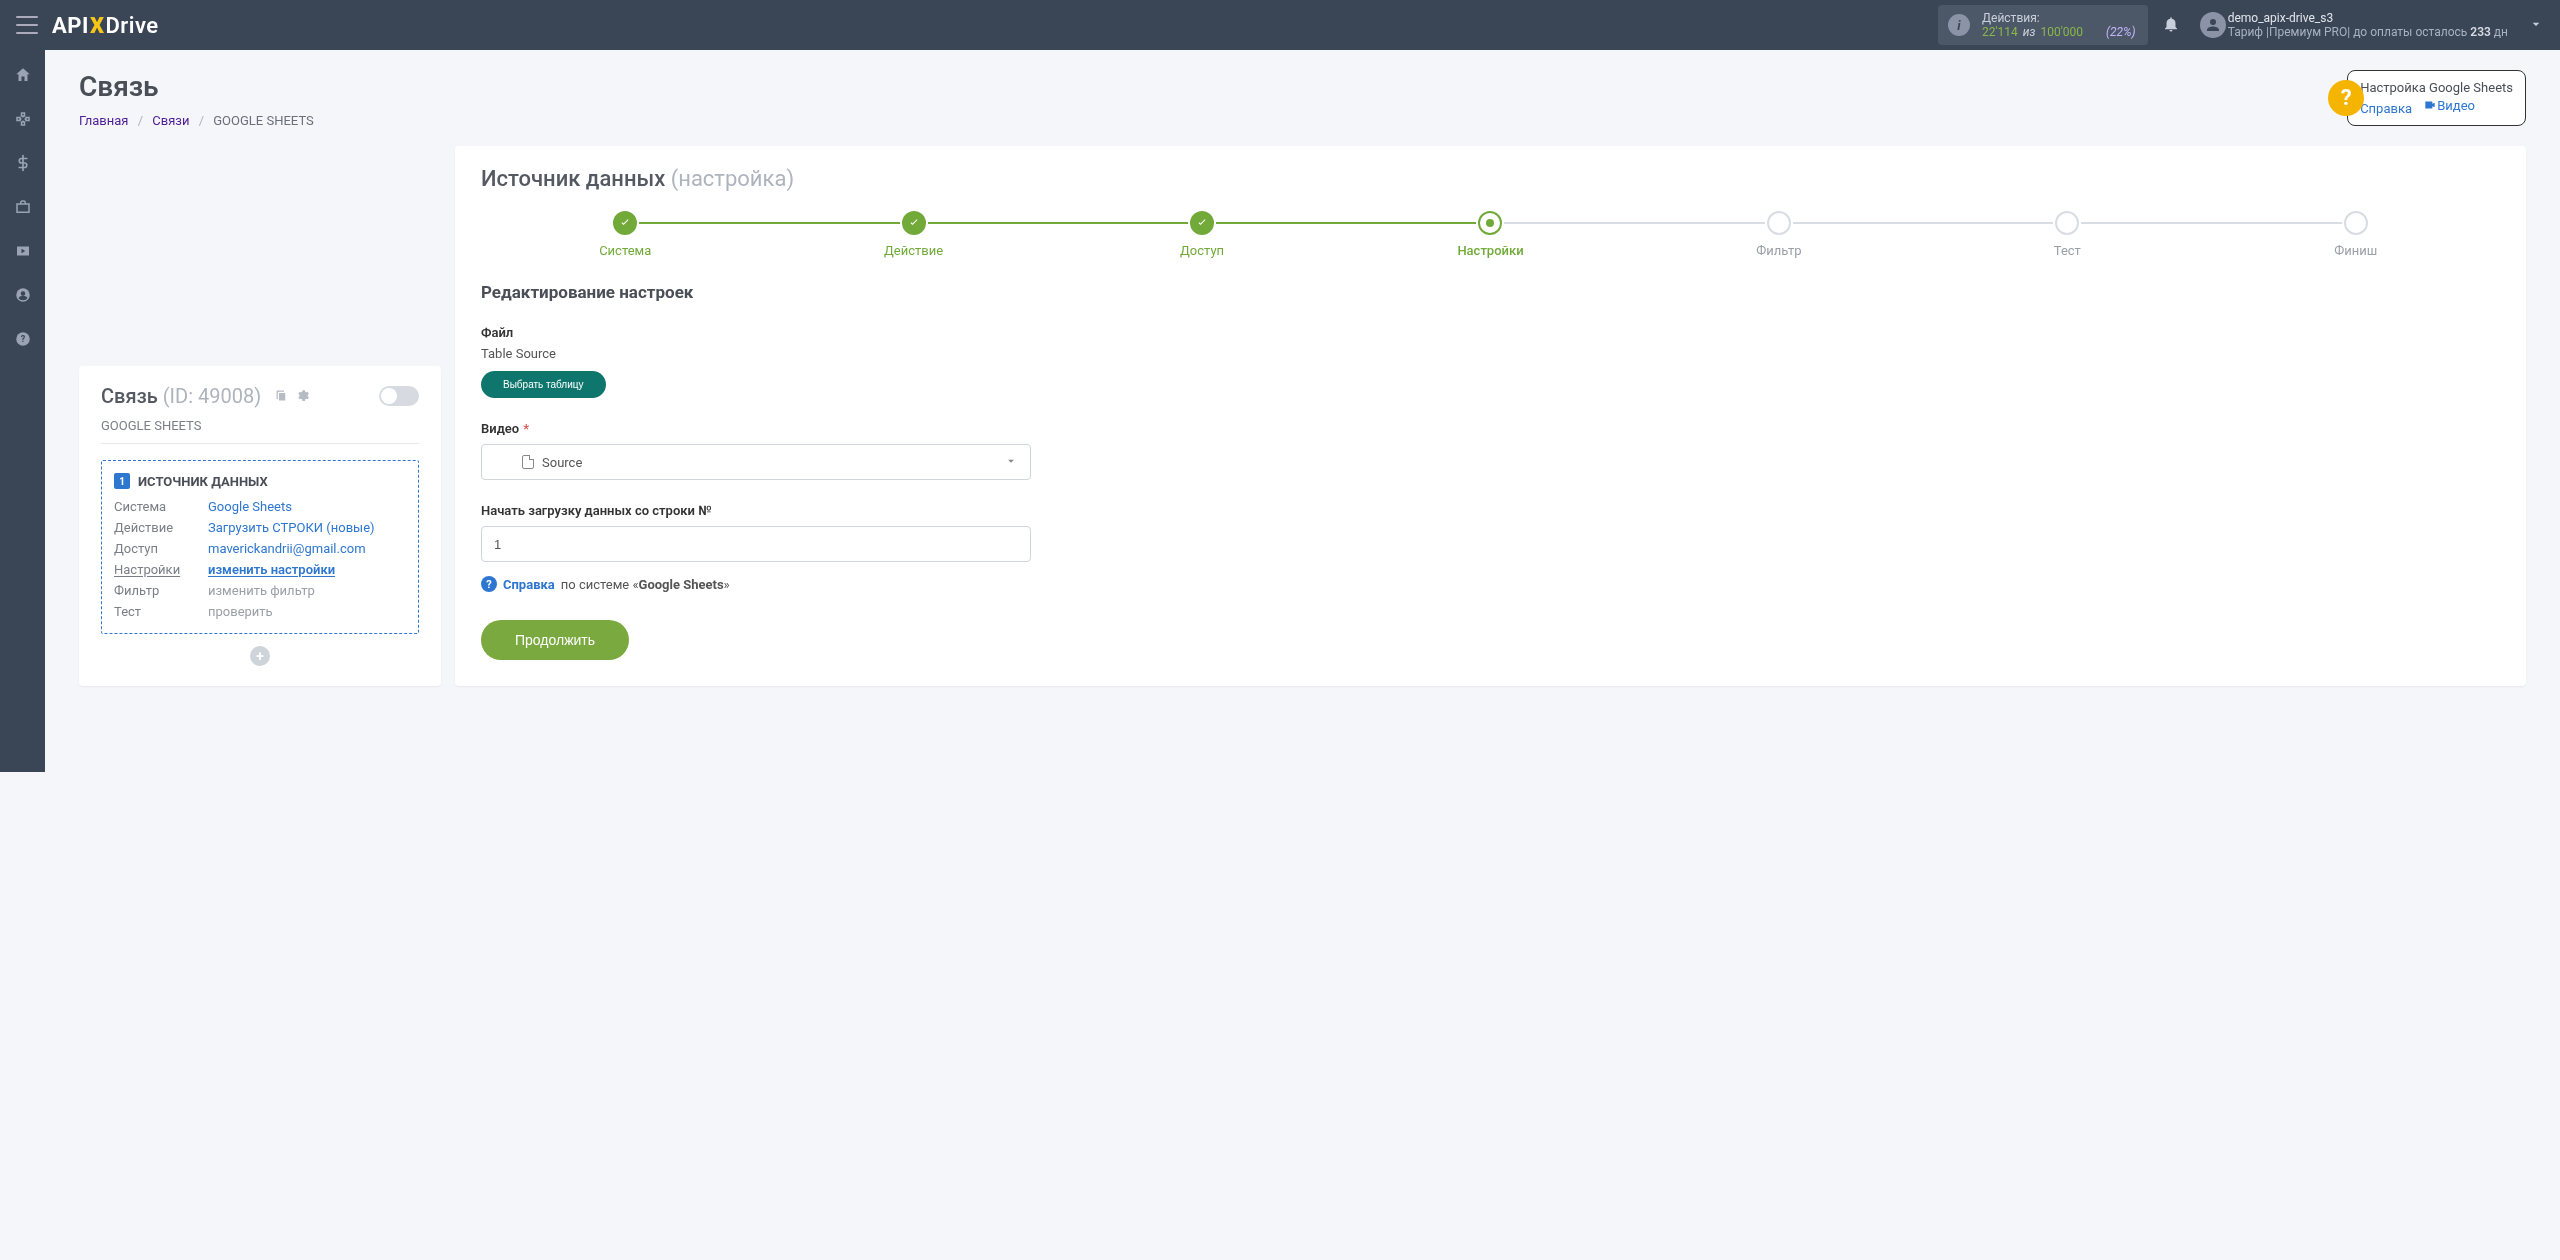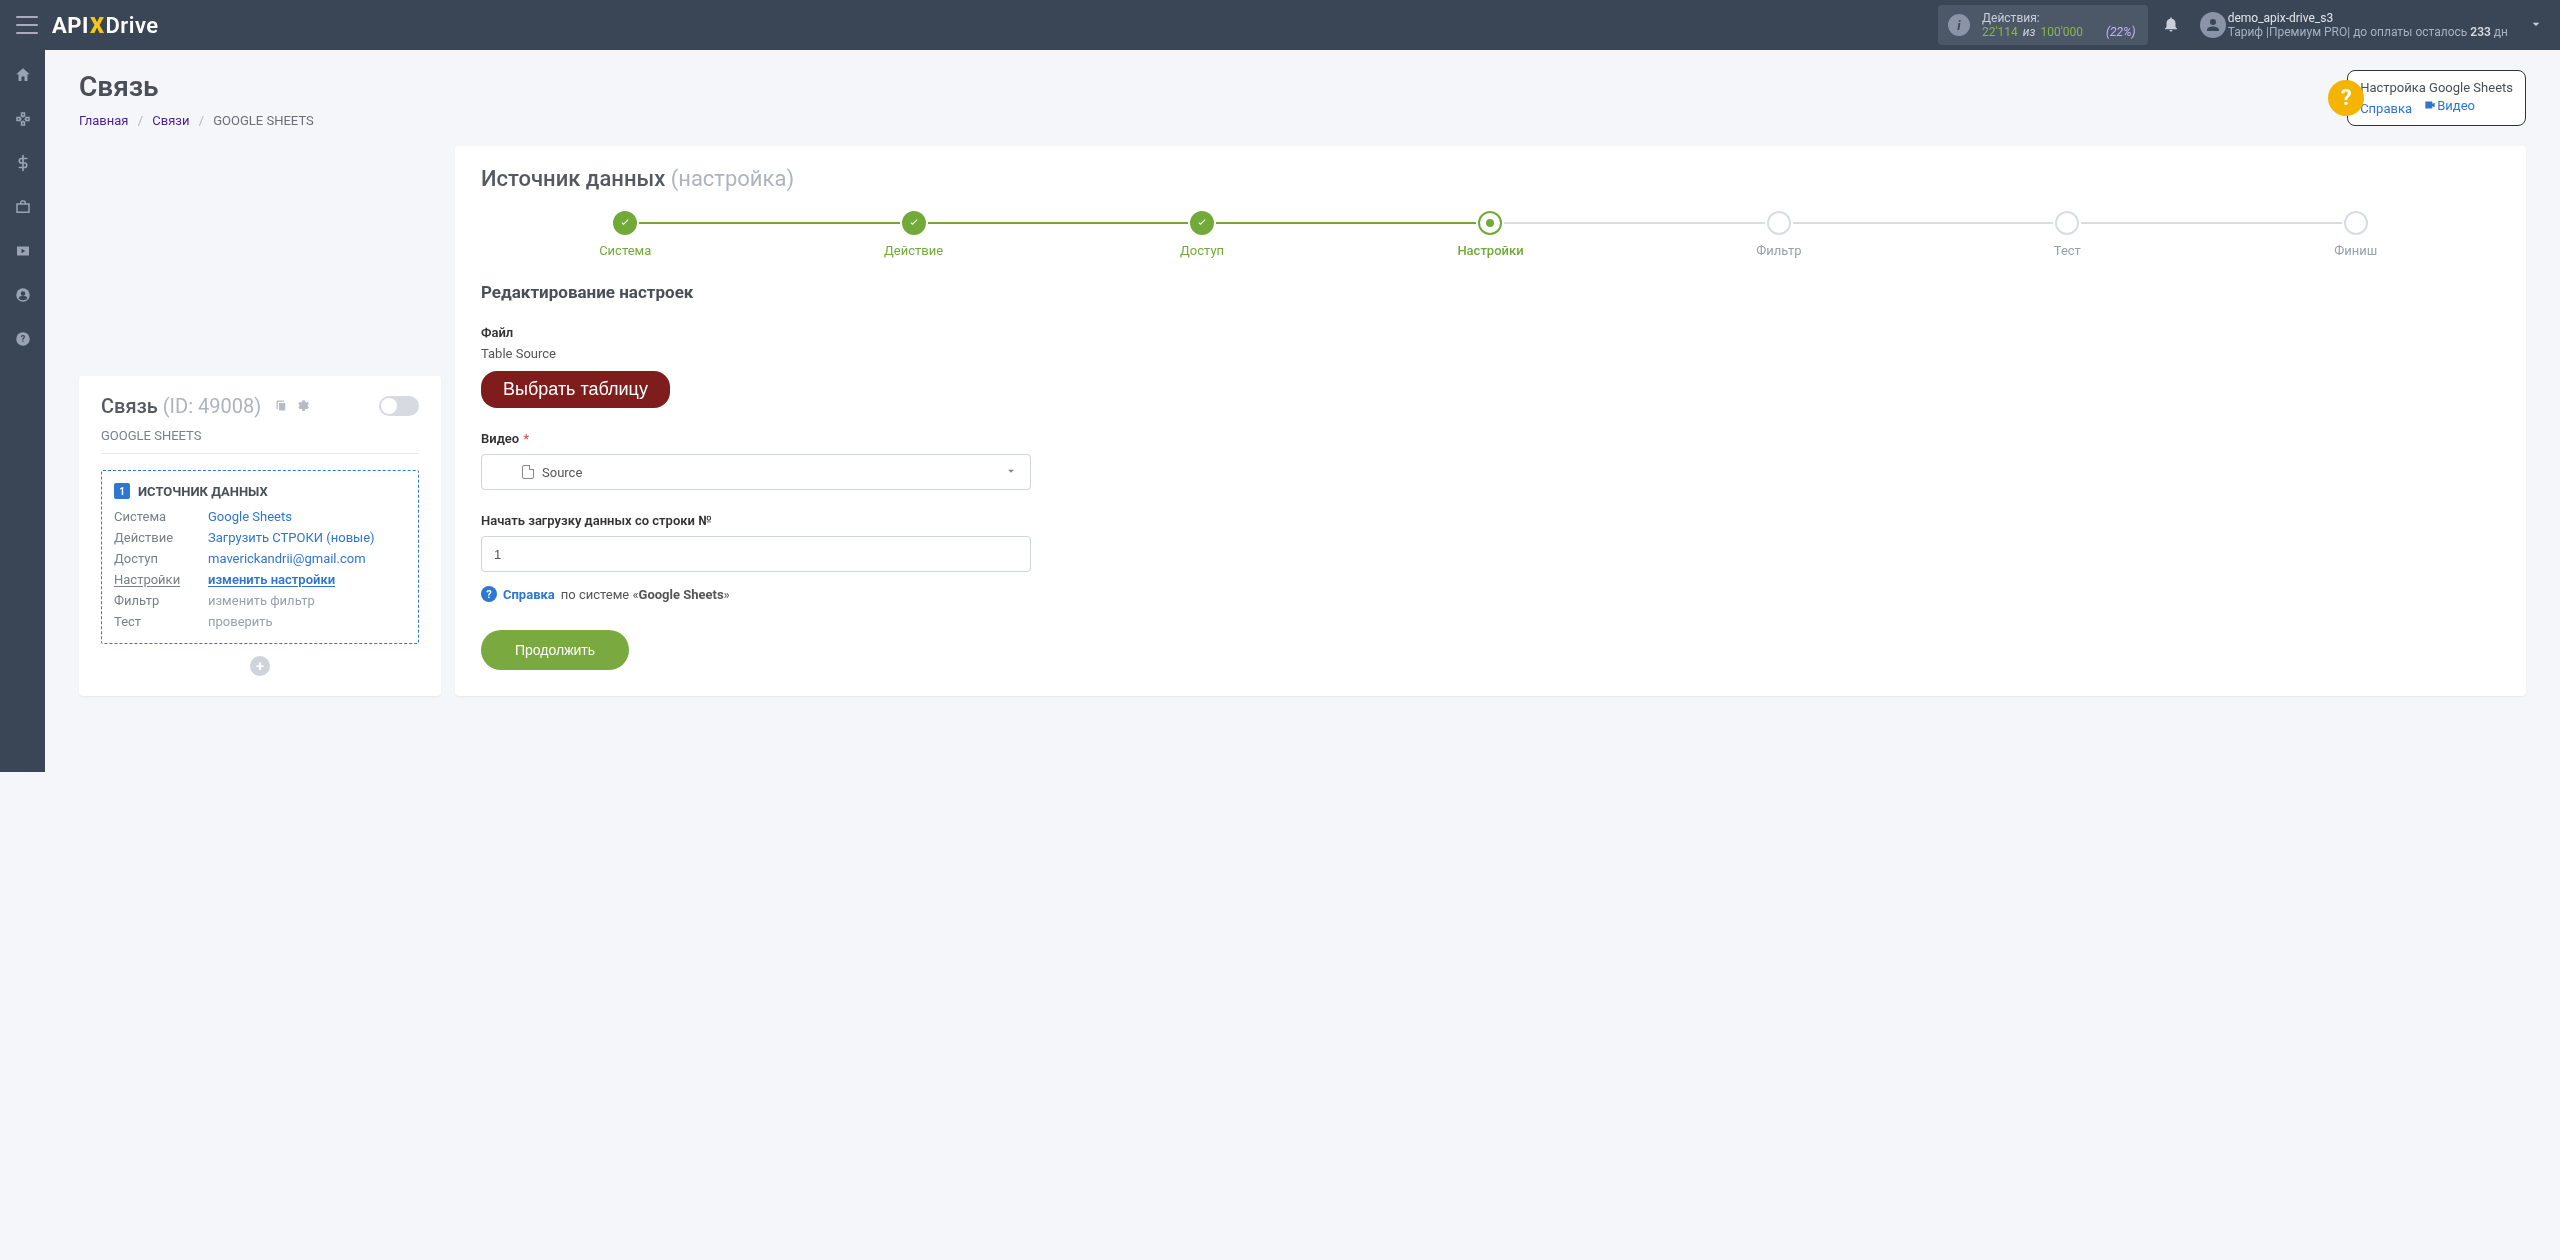--- a/index.html
+++ b/index.html
@@ -79,21 +79,21 @@
 .step.active .step-circle { border-color: #72aa3a; }
 .step.active .step-circle .dot { width: 8px; height: 8px; border-radius: 50%; background: #72aa3a; }
 .step-label { font-size: 13px; color: #9aa0a8; }
 .step.done .step-label { color: #72aa3a; }
 .step.active .step-label { color: #72aa3a; font-weight: 500; }
 .section-title { font-size: 17px; color: #4a4f57; margin-top: 24px; text-underline-offset: 3px; }
 .field { margin-top: 23px; }
 .field-label { font-size: 13px; color: #333; font-weight: 600; }
 .field-label .req { color: #d9534f; margin-left: 4px; }
 .field-value { font-size: 13px; color: #555; margin-top: 6px; }
-.btn-primary { display: inline-block; margin-top: 10px; background: #7f1d1d; color: #fff; border: none; border-radius: 16px; padding: 8px 22px; font-size: 18px; cursor: pointer; }
+.btn-primary { display: inline-block; margin-top: 10px; background: #0f766e; color: #fff; border: none; border-radius: 16px; padding: 8px 22px; font-size: 10px; cursor: pointer; }
 .select-box { margin-top: 8px; border: 1px solid #d0d5dc; border-radius: 4px; height: 36px; display: flex; align-items: center; padding: 0 12px; width: 550px; font-size: 13px; color: #555; cursor: pointer; justify-content: space-between; }
 .select-box .left { display: flex; align-items: center; gap: 8px; padding-left: 28px; }
 .select-box .doc-icon { width: 12px; height: 14px; border: 1px solid #888; border-radius: 2px; position: relative; }
 .select-box .doc-icon::before { content: ""; position: absolute; top: -1px; right: -1px; width: 4px; height: 4px; background: #fff; border-left: 1px solid #888; border-bottom: 1px solid #888; }
 .select-chevron { color: #888; }
 .text-input { margin-top: 8px; border: 1px solid #d0d5dc; border-radius: 4px; height: 36px; padding: 0 12px; width: 550px; font-size: 13px; color: #555; }
 .help-line { margin-top: 14px; font-size: 13px; display: flex; align-items: center; gap: 6px; }
 .help-line .q { width: 16px; height: 16px; border-radius: 50%; background: #2e77d0; color: #fff; display: inline-flex; align-items: center; justify-content: center; font-size: 11px; font-weight: 700; }
 .help-line a { color: #2e77d0; text-decoration: none; font-weight: 700; }
 .help-line .rest { color: #555; }

